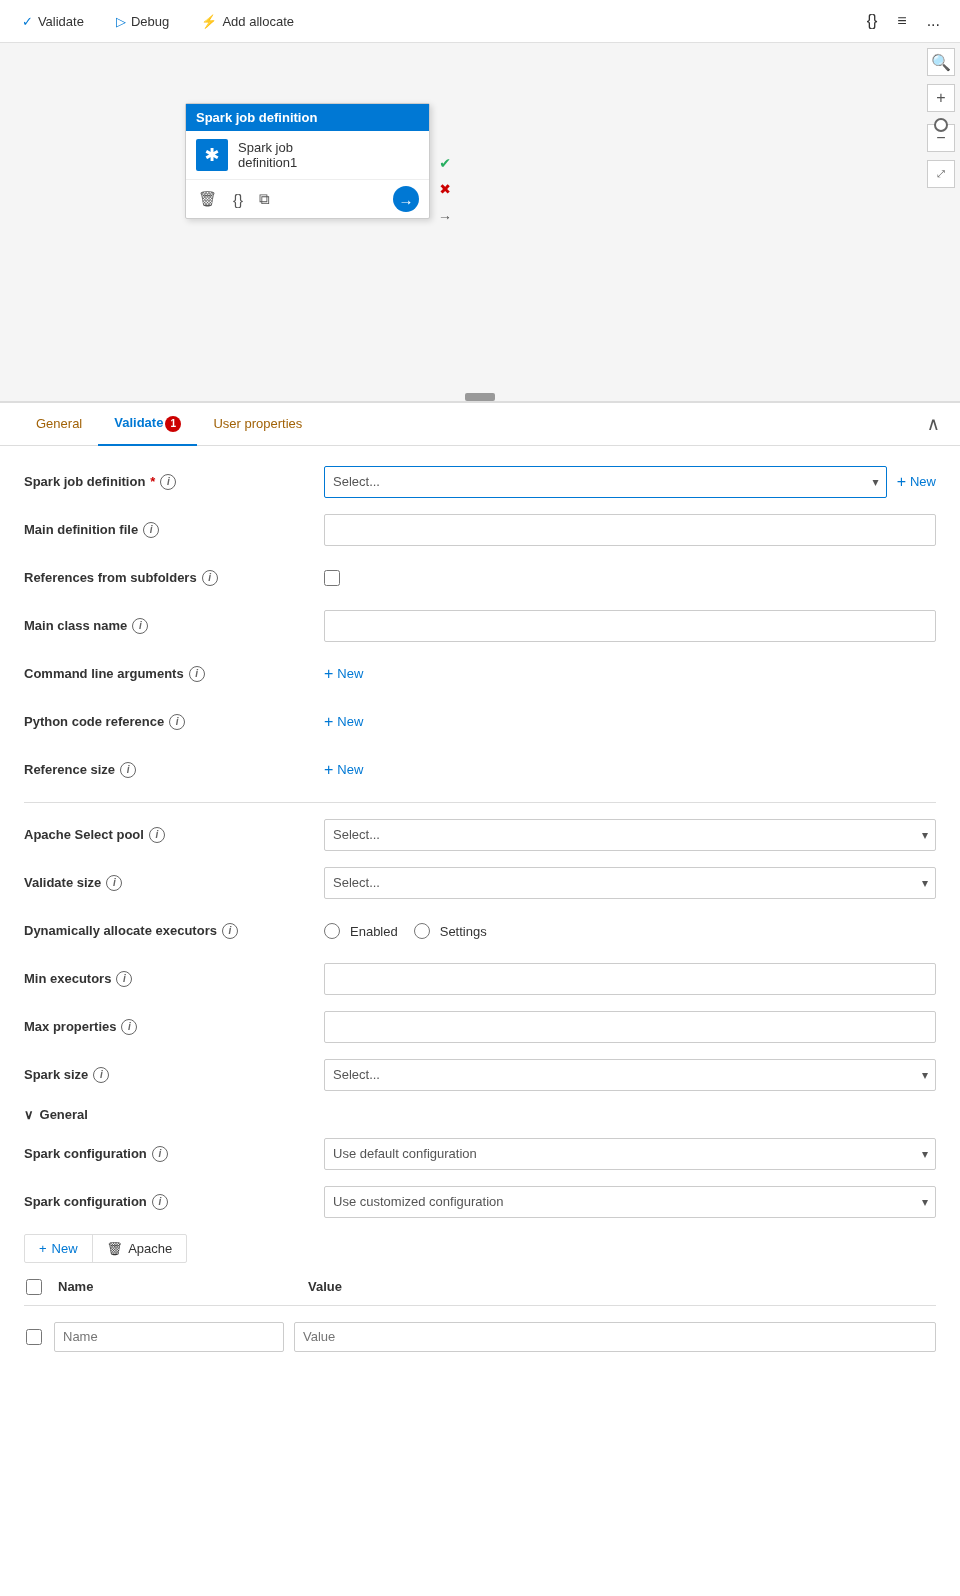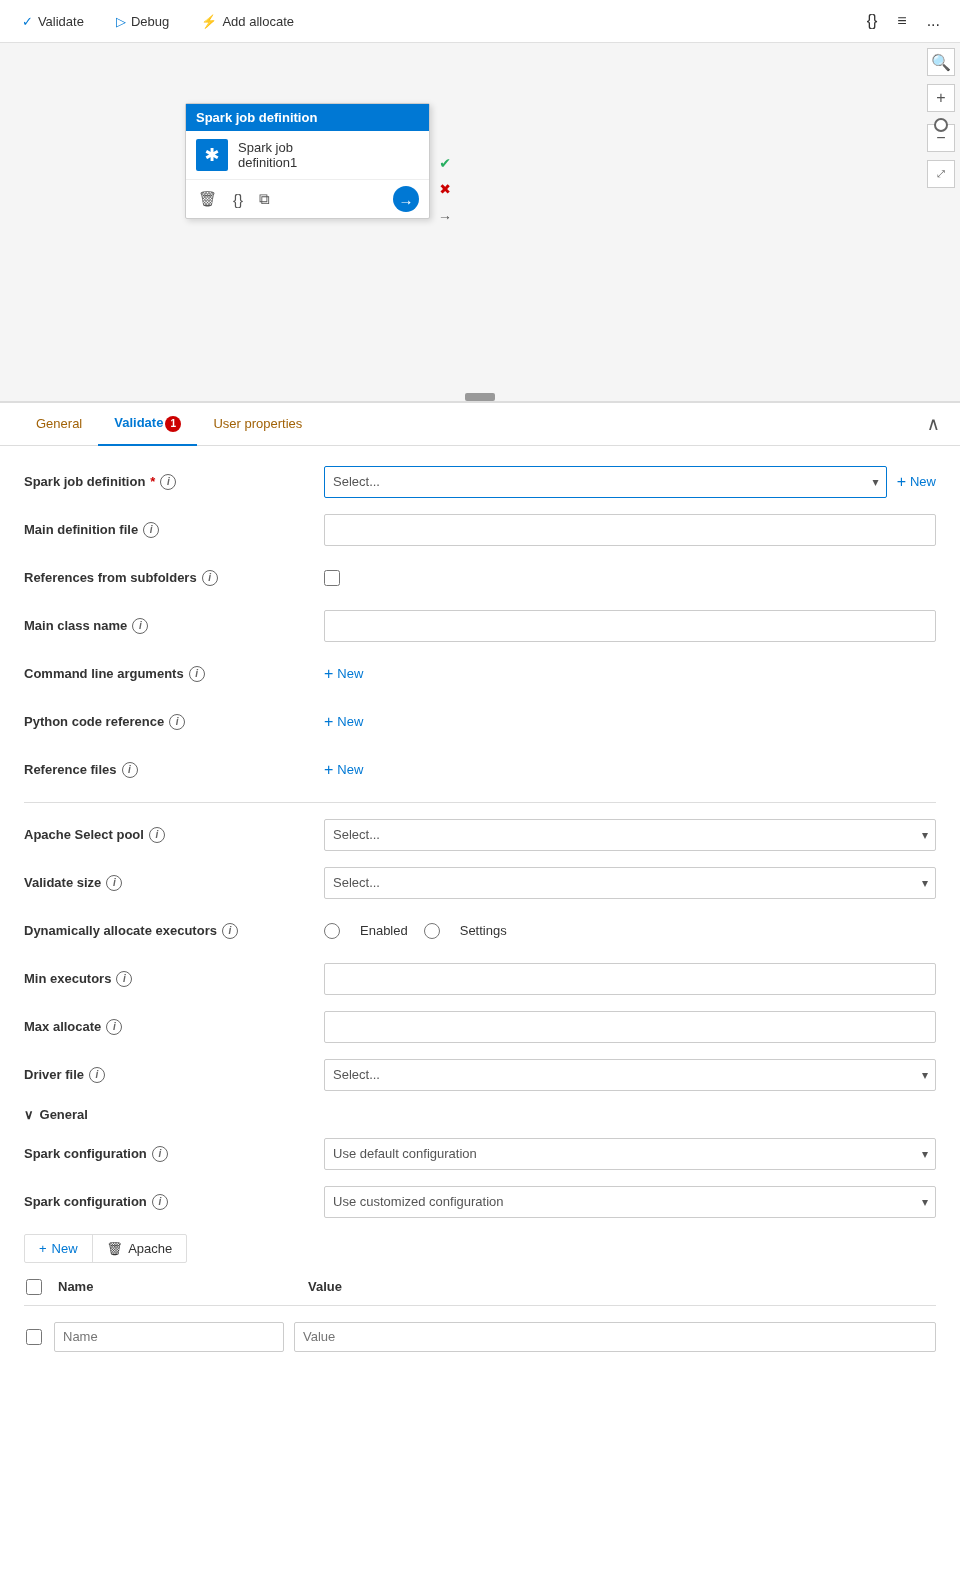--- a/index.html
+++ b/index.html
@@ -128,21 +128,21 @@
     }
     .new-btn .plus { font-size: 16px; font-weight: 300; }
     .form-input {
       flex: 1; height: 32px; border: 1px solid #ccc; border-radius: 2px;
       padding: 0 8px; font-size: 13px; color: #333; background: #fff;
     }
     .form-checkbox {
       width: 16px; height: 16px; border: 1px solid #ccc; cursor: pointer; flex-shrink: 0;
     }
     .radio-group { display: flex; align-items: center; gap: 16px; }
-    .radio-label { display: flex; align-items: center; gap: 20px; cursor: pointer; font-size: 13px; }
+    .radio-label { display: flex; align-items: flex-end; gap: 10px; cursor: pointer; font-size: 13px; }
     .radio-input { width: 16px; height: 16px; cursor: pointer; }
 
     
     .advanced-header {
       display: flex; align-items: center; gap: 6px; margin-bottom: 16px; margin-top: 4px;
       cursor: pointer; font-size: 13px; font-weight: 600; color: #333;
     }
 
     
     .table-toolbar {
@@ -318,21 +318,21 @@
       <div class="form-control-area">
         <button class="new-btn">
           <span class="plus">+</span>
           <span>New</span>
         </button>
       </div>
     </div>
 
     <div class="form-row">
       <div class="form-label">
-        <span>Reference files</span>
+        <span>Reference size</span>
         <span class="info-icon">i</span>
       </div>
       <div class="form-control-area">
         <button class="new-btn">
           <span class="plus">+</span>
           <span>New</span>
         </button>
       </div>
     </div>
 
@@ -392,31 +392,31 @@
         <span>Min executors</span>
         <span class="info-icon">i</span>
       </div>
       <div class="form-control-area">
         <input class="form-input" type="text" style="">
       </div>
     </div>
 
     <div class="form-row">
       <div class="form-label">
-        <span>Max allocate</span>
+        <span>Max properties</span>
         <span class="info-icon">i</span>
       </div>
       <div class="form-control-area">
         <input class="form-input" type="text" style="">
       </div>
     </div>
 
     <div class="form-row">
       <div class="form-label">
-        <span>Driver file</span>
+        <span>Spark size</span>
         <span class="info-icon">i</span>
       </div>
       <div class="form-control-area">
         <div class="form-select-wrap">
           <select class="gray-border">
             <option value="">Select...</option>
           </select>
           <span class="select-chevron">▾</span>
         </div>
       </div>

